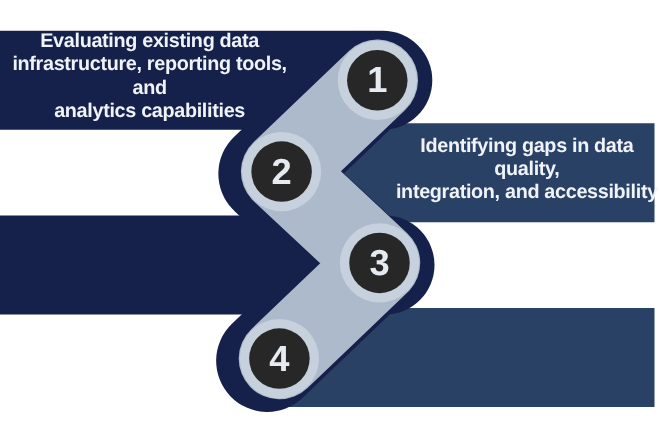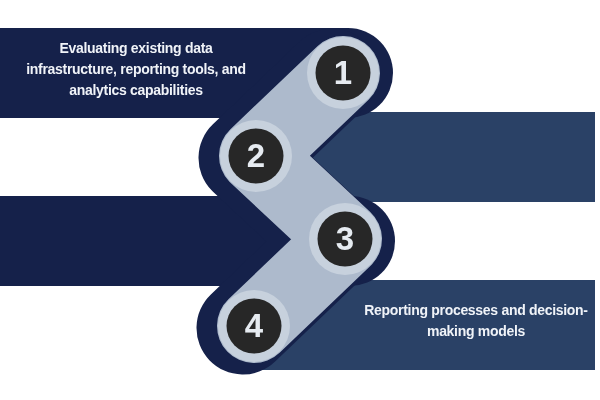--- a/index.html
+++ b/index.html
@@ -19,21 +19,21 @@
   .ring       { fill: var(--ring_light); }
   .num-circle { fill: var(--circle_dark); }
   .step-text {
     position: absolute;
     display: flex;
     align-items: center;
     justify-content: center;
     text-align: center;
     white-space: pre-line;
     color: var(--text_light);
-    font-size: 14px;
+    font-size: 18px;
     font-weight: 700;
     line-height: 21px;
     letter-spacing: -0.3px;
     height: 82px;
   }
   .step-num {
     position: absolute;
     width: 56px;
     height: 56px;
     display: flex;
@@ -81,16 +81,16 @@
   </svg>
 
   <div class="step-num n1">1</div>
   <div class="step-num n2">2</div>
   <div class="step-num n3">3</div>
   <div class="step-num n4">4</div>
 
   <div class="step-text t1">Evaluating existing data
 infrastructure, reporting tools, and
 analytics capabilities</div>
-  <div class="step-text t4">Reporting processes and decision-
-making models</div>
+  <div class="step-text t2">Identifying gaps in data quality,
+integration, and accessibility</div>
 
 </div>
 
 </body></html>

